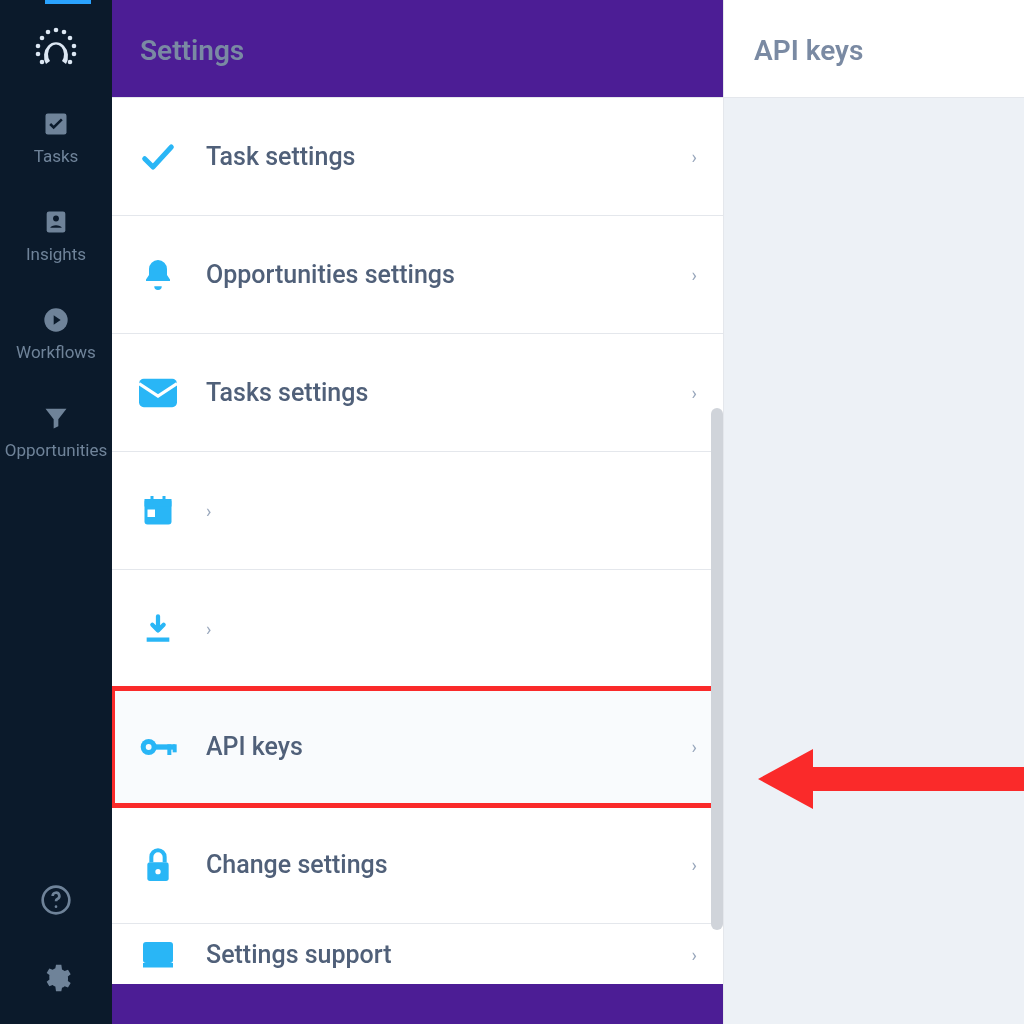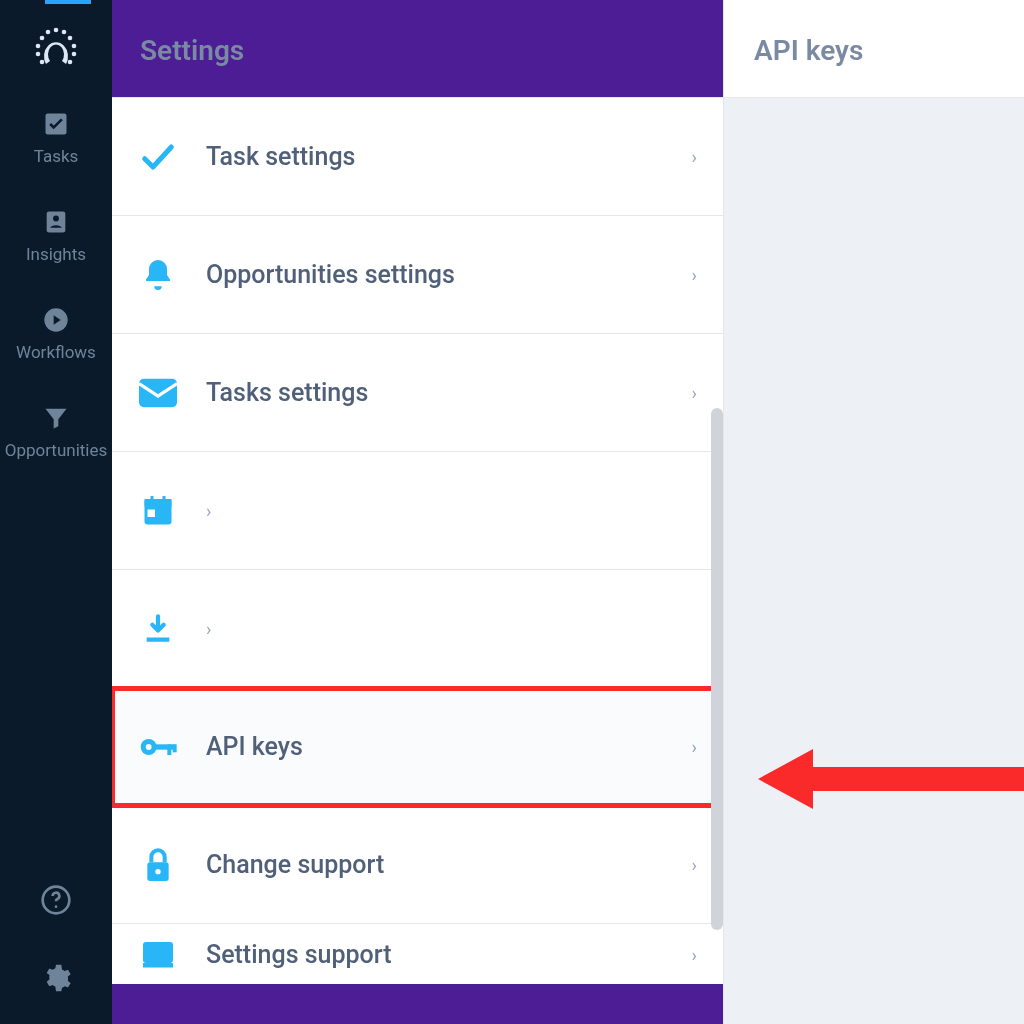--- a/index.html
+++ b/index.html
@@ -300,21 +300,21 @@
       </div>
 
       <div class="settings-row">
         <span class="row-icon">
           <svg width="32" height="38" viewBox="0 0 24 28" fill="#29b6f6">
               <rect x="4" y="12" width="16" height="14" rx="2"></rect>
               <path d="M7 12V8a5 5 0 0 1 10 0v4" stroke="#29b6f6" stroke-width="3" fill="none"></path>
               <circle cx="12" cy="19" r="2" fill="#fff"></circle>
             </svg>
         </span>
-        <span class="row-label">Change support</span>
+        <span class="row-label">Change settings</span>
         <span class="chevron">›</span>
       </div>
 
       <div class="settings-row" style="height:60px; border-bottom:none;">
         <span class="row-icon">
           <svg width="36" height="30" viewBox="0 0 24 20" fill="#29b6f6">
               <rect x="2" y="2" width="20" height="14" rx="2"></rect>
               <rect x="2" y="16" width="20" height="3"></rect>
             </svg>
         </span>

